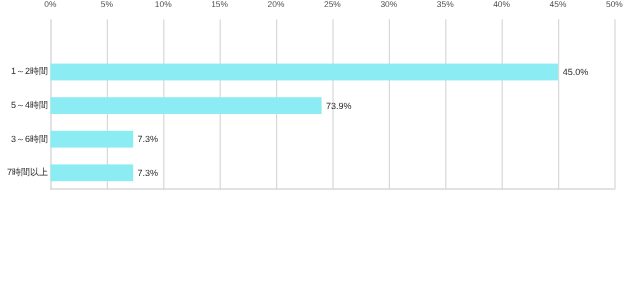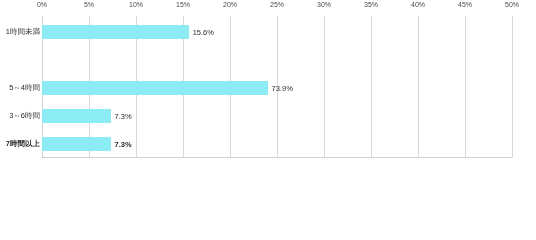--- a/index.html
+++ b/index.html
@@ -135,35 +135,35 @@
       <div class="gridline" style="left: 188px;"></div>
       <div class="gridline" style="left: 235px;"></div>
       <div class="gridline" style="left: 282px;"></div>
       <div class="gridline" style="left: 329px;"></div>
       <div class="gridline" style="left: 376px;"></div>
       <div class="gridline" style="left: 423px;"></div>
       <div class="gridline" style="left: 470px;"></div>
     </div>
 
   <div class="rows">
-      <div class="bar-row" style="top: 25px;">
-        <div class="cat-label">1時間未満</div>
-        <div class="bar" style="width: 146.64px; background: rgb(140, 236, 243);"></div>
-        <div class="bar-value" style="left: 192.64px;">15.6%</div>
+      <div class="bar-row" style="top: 53px;">
+        <div class="cat-label">1～2時間</div>
+        <div class="bar" style="width: 423px; background: rgb(140, 236, 243);"></div>
+        <div class="bar-value" style="left: 469px;">45.0%</div>
       </div>
       <div class="bar-row" style="top: 81px;">
         <div class="cat-label">5～4時間</div>
         <div class="bar" style="width: 225.6px; background: rgb(140, 236, 243);"></div>
         <div class="bar-value" style="left: 271.6px;">73.9%</div>
       </div>
       <div class="bar-row" style="top: 109px;">
         <div class="cat-label">3～6時間</div>
         <div class="bar" style="width: 68.62px; background: rgb(140, 236, 243);"></div>
         <div class="bar-value" style="left: 114.62px;">7.3%</div>
       </div>
-      <div class="bar-row" style="top: 137px; font-weight: bold;">
+      <div class="bar-row" style="top: 137px;">
         <div class="cat-label">7時間以上</div>
         <div class="bar" style="width: 68.62px; background: rgb(140, 236, 243);"></div>
         <div class="bar-value" style="left: 114.62px;">7.3%</div>
       </div>
     </div>
 
 </div>
 
 </body></html>

